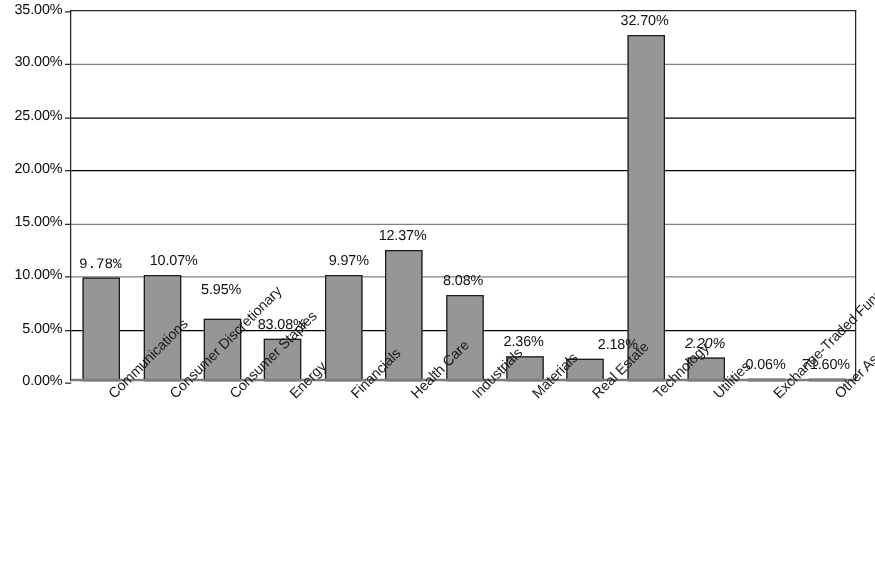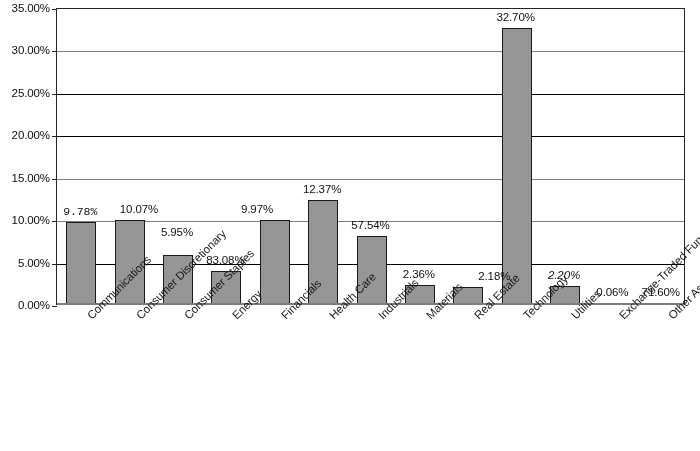--- a/index.html
+++ b/index.html
@@ -158,23 +158,23 @@
         <div class="bar sliver" title="Other Assets in Excess of Liabilities 0.27%" style="left: 589.808px; width: 30px; height: 2.29114px;"></div>
       </div>
     <div class="baseline"></div>
   </div>
 
   <div id="barlabels">
       <div class="barlabel" style="left: 80.1923px; top: 205.01px; font-family: Liberation Mono, monospace;">9.78%</div>
       <div class="barlabel" style="left: 139px; top: 202.549px;">10.07%</div>
       <div class="barlabel" style="left: 176.962px; top: 226px;">5.95%</div>
       <div class="barlabel" style="left: 225.346px; top: 253.972px;">83.08%</div>
-      <div class="barlabel" style="left: 257px; top: 203.397px;">9.97%</div>
+      <div class="barlabel" style="left: 279px; top: 203.397px;">9.97%</div>
       <div class="barlabel" style="left: 322.115px; top: 183.032px;">12.37%</div>
-      <div class="barlabel" style="left: 370.5px; top: 219.435px;">57.54%</div>
+      <div class="barlabel" style="left: 370.5px; top: 219.435px;">8.08%</div>
       <div class="barlabel" style="left: 418.885px; top: 267.974px;">2.36%</div>
       <div class="barlabel" style="left: 467.269px; top: 269.501px; margin-left: 27px;">2.18%</div>
       <div class="barlabel" style="left: 515.654px; top: 10.5171px;">32.70%</div>
       <div class="barlabel" style="left: 564.038px; top: 269.331px; font-style: italic;">2.20%</div>
       <div class="barlabel" style="left: 612.423px; top: 286px;">0.06%</div>
       <div class="barlabel" style="left: 660.808px; top: 285.709px;">71.60%</div>
     </div>
   <div id="catlabels">
       <div class="catlabel" style="left: 85.1923px; top: 313px;">Communications</div>
       <div class="catlabel" style="left: 133.577px; top: 313px;">Consumer Discretionary</div>

